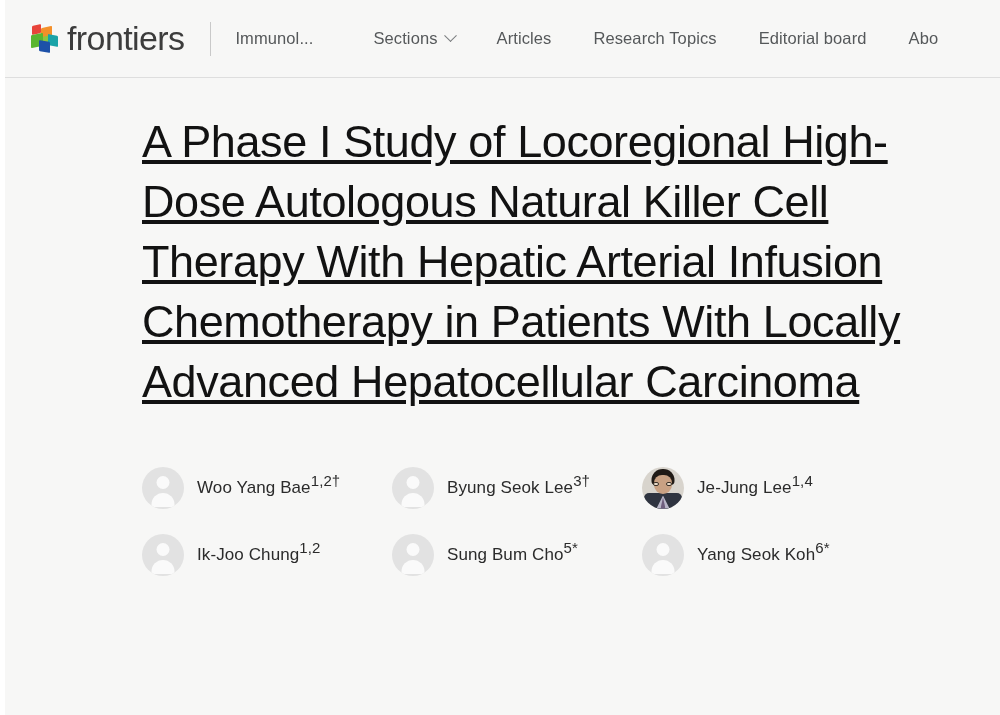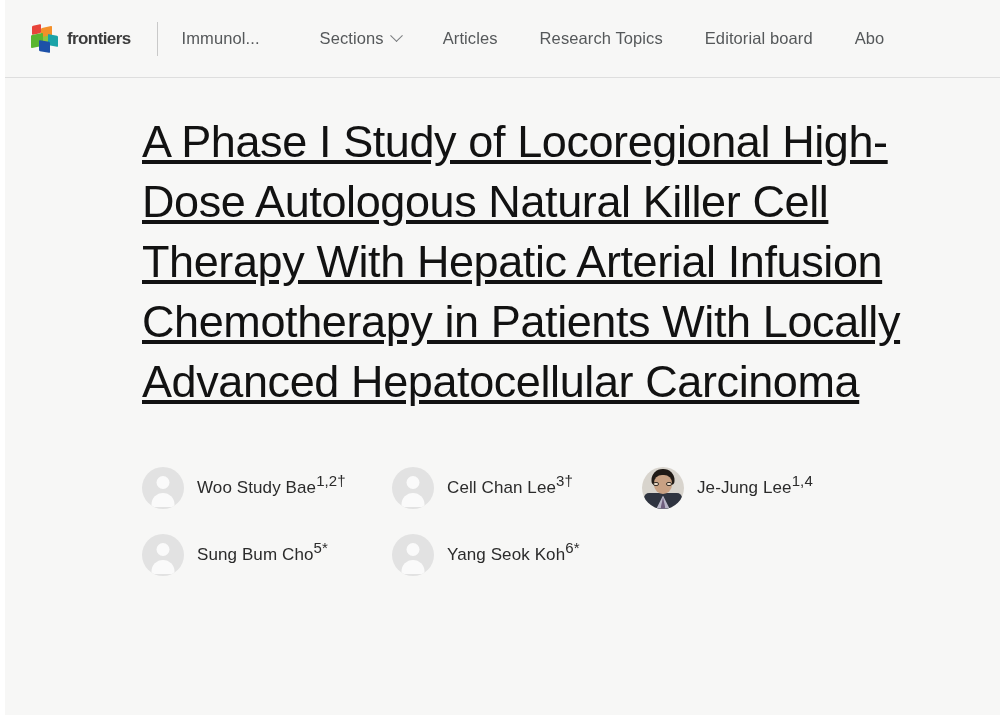--- a/index.html
+++ b/index.html
@@ -57,22 +57,22 @@
     border-radius: 1px;
   }
   .cube-red    { width: 9px;  height: 9px;  left: 4px;  top: 1px;  background: #e8443a; transform: skewY(-12deg); }
   .cube-orange { width: 11px; height: 11px; left: 13px; top: 3px;  background: #f4902a; transform: skewY(-12deg); }
   .cube-teal   { width: 10px; height: 11px; left: 20px; top: 11px; background: #1aa3a8; transform: skewY(12deg); }
   .cube-green  { width: 12px; height: 13px; left: 3px;  top: 10px; background: #5ab531; transform: skewY(-10deg); }
   .cube-blue   { width: 11px; height: 11px; left: 11px; top: 17px; background: #1d51a8; transform: skewY(10deg); }
   .cube-lime   { width: 7px;  height: 7px;  left: 15px; top: 12px; background: #8dc63f; transform: skewY(-12deg); }
 
   .brand-word {
-    font-size: 17px;
-    font-weight: bold;
+    font-size: 34px;
+    font-weight: normal;
     letter-spacing: -0.6px;
     color: #3c3c3c;
   }
 
   .header-divider {
     width: 1px;
     height: 34px;
     background: #c9c9c9;
     margin: 0 24px 0 26px;
     flex: 0 0 auto;
@@ -286,51 +286,60 @@
   <h1 class="article-title">A Phase I Study of Locoregional High-Dose Autologous Natural Killer Cell Therapy With Hepatic Arterial Infusion Chemotherapy in Patients With Locally Advanced Hepatocellular Carcinoma</h1>
 
   <div class="authors">
 
     <div class="author">
       <span class="avatar">
         <span class="head"></span>
           <span class="body"></span>
       </span>
       <span class="author-name">
-        <span>Woo Study Bae</span><sup>1,2†</sup>
-      </span>
-    </div>
-
-    <div class="author">
-      <span class="avatar">
-        <span class="head"></span>
-          <span class="body"></span>
-      </span>
-      <span class="author-name">
-        <span>Cell Chan Lee</span><sup>3†</sup>
+        <span>Woo Yang Bae</span><sup>1,2†</sup>
+      </span>
+    </div>
+
+    <div class="author">
+      <span class="avatar">
+        <span class="head"></span>
+          <span class="body"></span>
+      </span>
+      <span class="author-name">
+        <span>Byung Seok Lee</span><sup>3†</sup>
       </span>
     </div>
 
 
     <div class="author">
       <span class="avatar photo">
         <span class="ph-bg"></span>
         <span class="ph-suit"></span>
         <span class="ph-shirt"></span>
         <span class="ph-tie"></span>
         <span class="ph-hair"></span>
         <span class="ph-face"></span>
         <span class="ph-glass-l"></span>
         <span class="ph-glass-r"></span>
       </span>
       <span class="author-name">
         <span>Je-Jung Lee</span><sup>1,4</sup>
       </span>
     </div>
 
+    <div class="author">
+      <span class="avatar">
+        <span class="head"></span>
+          <span class="body"></span>
+      </span>
+      <span class="author-name">
+        <span>Ik-Joo Chung</span><sup>1,2</sup>
+      </span>
+    </div>
 
     <div class="author">
       <span class="avatar">
         <span class="head"></span>
           <span class="body"></span>
       </span>
       <span class="author-name">
         <span>Sung Bum Cho</span><sup>5*</sup>
       </span>
     </div>

